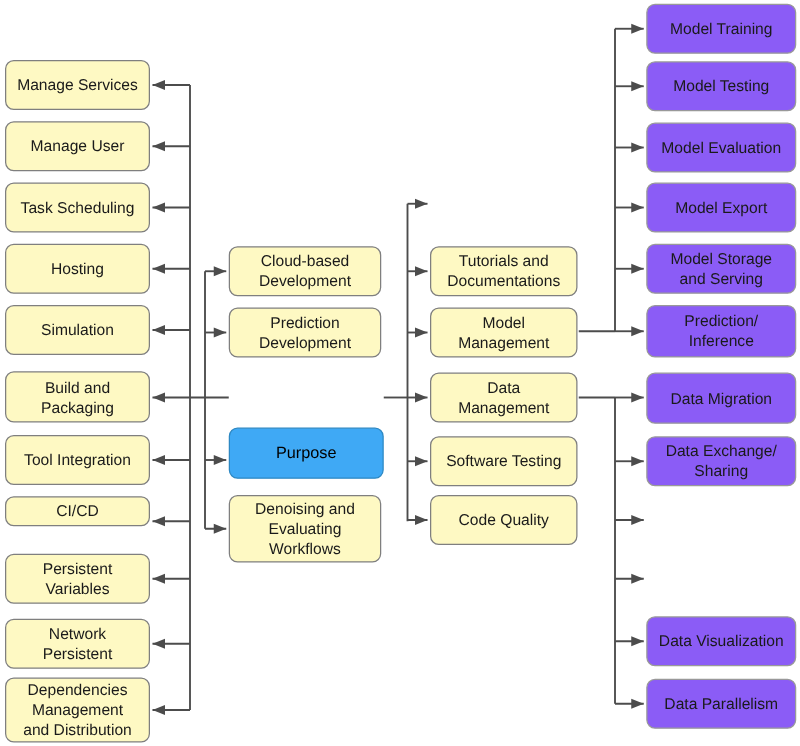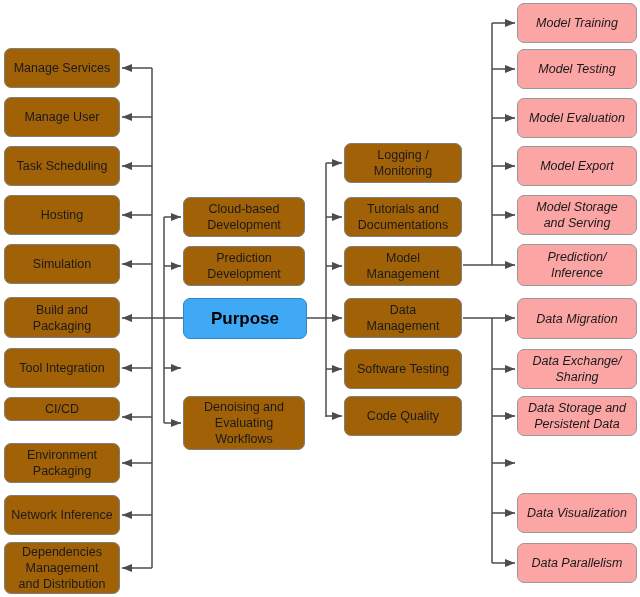--- a/index.html
+++ b/index.html
@@ -5,28 +5,28 @@
   html,body{margin:0;padding:0;background:#ffffff;}
   .canvas{
     position:relative;width:640px;height:597px;background:#ffffff;overflow:hidden;
     font-family:"Liberation Sans", sans-serif;
   }
   .wires{position:absolute;left:0;top:0;}
   .node{
     position:absolute;box-sizing:border-box;
     display:flex;align-items:center;justify-content:center;
     text-align:center;
-    background:#a16207;border:1.5px solid #7f7f7f;border-radius:7px;
+    background:#fef9c3;border:1.5px solid #7f7f7f;border-radius:7px;
     font-size:12.5px;line-height:1.28;color:#1a1a1a;
     padding:1px 6px;
   }
-  .leaf{background:#fca5a5;border-color:#999999;font-style:italic;}
+  .leaf{background:#8b5cf6;border-color:#999999;}
   .root{
     background:#3fa9f5;border-color:#2d88c3;
-    font-weight:bold;font-size:17px;color:#000000;
+    font-weight:normal;font-size:13px;color:#000000;margin-top:44px;
   }
   .narrow{padding:1px 22px;}
 </style>
 </head>
 <body>
 
 <div class="canvas">
 
   <svg class="wires" width="640" height="597" viewBox="0 0 640 597">
     <defs>
@@ -85,42 +85,40 @@
   </svg>
 
   <div class="node" style="left:4px;top:48px;width:116px;height:40px">Manage Services</div>
   <div class="node" style="left:4px;top:97px;width:116px;height:40px">Manage User</div>
   <div class="node" style="left:4px;top:146px;width:116px;height:40px">Task Scheduling</div>
   <div class="node" style="left:4px;top:244px;width:116px;height:40px">Simulation</div>
   <div class="node" style="left:4px;top:195px;width:116px;height:40px">Hosting</div>
   <div class="node" style="left:4px;top:297px;width:116px;height:41px">Build and Packaging</div>
   <div class="node" style="left:4px;top:348px;width:116px;height:40px">Tool Integration</div>
   <div class="node" style="left:4px;top:397px;width:116px;height:24px">CI/CD</div>
-  <div class="node" style="left:4px;top:443px;width:116px;height:40px">Environment Packaging</div>
-  <div class="node" style="left:4px;top:495px;width:116px;height:40px">Network Inference</div>
+  <div class="node" style="left:4px;top:443px;width:116px;height:40px">Persistent Variables</div>
+  <div class="node" style="left:4px;top:495px;width:116px;height:40px">Network Persistent</div>
   <div class="node" style="left:4px;top:542px;width:116px;height:52px">Dependencies Management and&nbsp;Distribution</div>
 
   <div class="node" style="left:183px;top:197px;width:122px;height:40px">Cloud-based Development</div>
   <div class="node" style="left:183px;top:246px;width:122px;height:40px">Prediction Development</div>
   <div class="node root" style="left:183px;top:298px;width:124px;height:41px">Purpose</div>
   <div class="node" style="left:183px;top:396px;width:122px;height:54px">Denoising and Evaluating Workflows</div>
 
-  <div class="node" style="left:344px;top:143px;width:118px;height:40px">Logging / Monitoring</div>
   <div class="node" style="left:344px;top:197px;width:118px;height:40px">Tutorials and Documentations</div>
   <div class="node" style="left:344px;top:246px;width:118px;height:40px">Model Management</div>
   <div class="node narrow" style="left:344px;top:298px;width:118px;height:40px">Data Management</div>
   <div class="node" style="left:344px;top:349px;width:118px;height:40px">Software Testing</div>
   <div class="node" style="left:344px;top:396px;width:118px;height:40px">Code Quality</div>
 
   <div class="node leaf" style="left:517px;top:3px;width:120px;height:40px">Model Training</div>
   <div class="node leaf" style="left:517px;top:98px;width:120px;height:40px">Model Evaluation</div>
   <div class="node leaf" style="left:517px;top:49px;width:120px;height:40px">Model Testing</div>
   <div class="node leaf" style="left:517px;top:146px;width:120px;height:40px">Model Export</div>
   <div class="node leaf" style="left:517px;top:195px;width:120px;height:40px">Model Storage and&nbsp;Serving</div>
   <div class="node leaf" style="left:517px;top:244px;width:120px;height:42px">Prediction/​Inference</div>
 
   <div class="node leaf" style="left:517px;top:298px;width:120px;height:41px">Data Migration</div>
   <div class="node leaf" style="left:517px;top:349px;width:120px;height:40px">Data Exchange/​Sharing</div>
-  <div class="node leaf" style="left:517px;top:396px;width:120px;height:40px">Data Storage and Persistent Data</div>
   <div class="node leaf" style="left:517px;top:493px;width:120px;height:40px">Data Visualization</div>
   <div class="node leaf" style="left:517px;top:543px;width:120px;height:40px">Data Parallelism</div>
 
 </div>
 
 </body></html>

